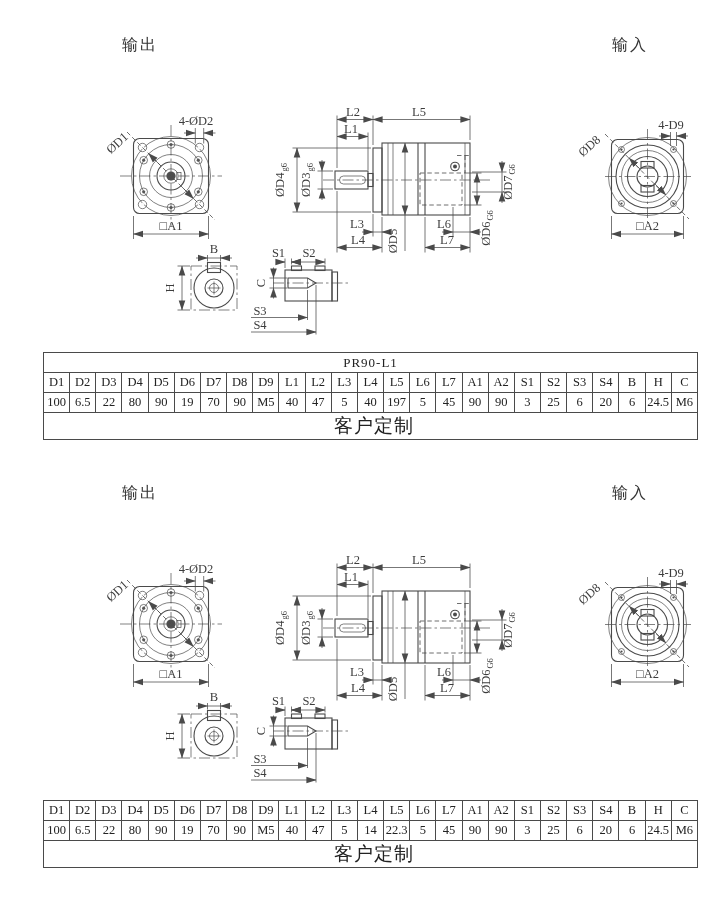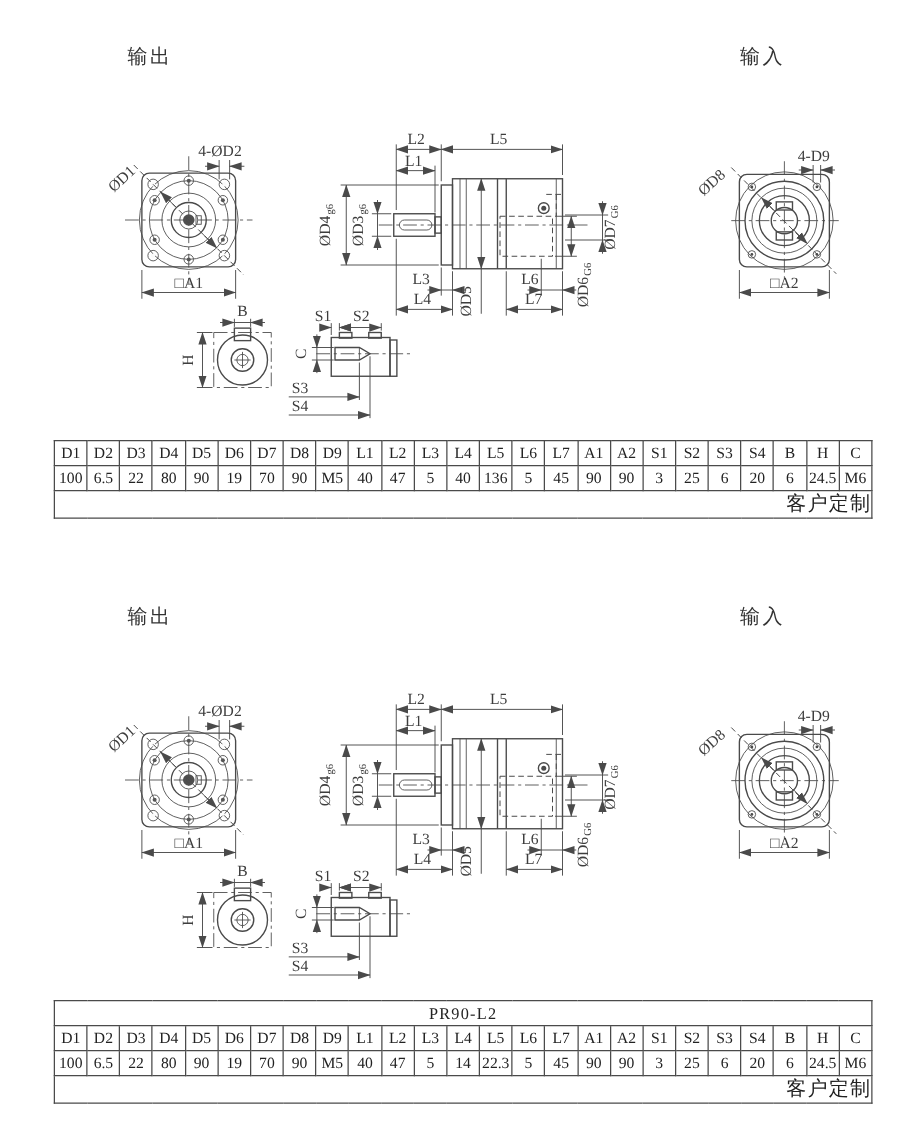--- a/index.html
+++ b/index.html
@@ -1,20 +1,20 @@
 <!DOCTYPE html>
 <html style="--line: #4a4a4a; --text: #3d3d3d; --background: #ffffff;"><head>
 <meta charset="utf-8">
 <style>
   :root { --line:#4a4a4a; --text:#3d3d3d; --background:#ffffff; }
   * { margin:0; padding:0; box-sizing:border-box; }
   html,body { background:var(--background,#fff); }
   #page { position:relative; width:725px; height:897px; background:var(--background,#fff);
           font-family:"Liberation Serif","DejaVu Serif","DejaVu Sans",serif; overflow:hidden; }
-  .drawing-slot { position:absolute; left:0; width:725px; height:335px; }
+  .drawing-slot { position:absolute; left:0; width:725px; height:335px;padding-left:20px; }
   .drawing-slot svg { display:block; }
 
   
   .s  { stroke:var(--line,#4a4a4a); fill:none; stroke-width:1.1; }
   .st { stroke:var(--line,#4a4a4a); fill:none; stroke-width:0.7; }
   .cl { stroke:var(--line,#4a4a4a); fill:none; stroke-width:0.7; stroke-dasharray:11,3,2.5,3; }
   .hd { stroke:var(--line,#4a4a4a); fill:none; stroke-width:0.8; stroke-dasharray:4.5,2.8; }
   .dm { stroke:var(--line,#4a4a4a); fill:none; stroke-width:0.75; }
   .a2 { marker-start:url(#arw); marker-end:url(#arw); }
   .a1 { marker-end:url(#arw); }
@@ -23,21 +23,21 @@
   tspan.tol { font-size:8.5px; }
 
   
   .tbl { position:absolute; left:43px; width:655px; }
   .tbl table { width:100%; border-collapse:collapse; table-layout:fixed;
                border:1.6px solid var(--line,#4a4a4a);
                font-family:"Liberation Serif","DejaVu Serif","DejaVu Sans",serif; }
   .tbl td { border:1px solid var(--line,#4a4a4a); height:20px; text-align:center;
             font-size:12.5px; color:#222; padding:0; overflow:hidden; white-space:nowrap; }
   .tbl tr.title td { font-size:13px; letter-spacing:1px; }
-  .tbl tr.foot td  { text-align:right; padding-left:7px; font-size:16px; letter-spacing:1px; }
+  .tbl tr.foot td  { text-align:center; padding-left:7px; font-size:19px; letter-spacing:1px; }
 </style>
 </head>
 <body>
 
 <svg width="0" height="0" style="position:absolute" aria-hidden="true">
   <defs>
     <marker id="arw" viewBox="0 0 10 8" refX="9.6" refY="4" markerWidth="10" markerHeight="8" orient="auto-start-reverse" markerUnits="userSpaceOnUse">
       <path d="M0,0.7 L10,4 L0,7.3 Z" fill="#4a4a4a"></path>
     </marker>
     <pattern id="hatch" width="5.5" height="5.5" patternUnits="userSpaceOnUse" patternTransform="rotate(45)">
@@ -241,20 +241,286 @@
     <path class="dm a1" d="M231,302.5 H287.5"></path>
     <text class="dl" x="240" y="299.5" text-anchor="middle">S3</text>
     <path class="dm" d="M296,270 V319.5"></path>
     <path class="dm a1" d="M231,317 H296"></path>
     <text class="dl" x="240" y="314" text-anchor="middle">S4</text>
   </g>
 </svg>
 </div>
 
   <div class="tbl" style="top:352px">
+    <table>
+      <tbody>
+        <tr class="title">
+            <td colspan="25">PR90-L1</td>
+          </tr>
+        <tr>
+            <td>D1</td>
+            <td>D2</td>
+            <td>D3</td>
+            <td>D4</td>
+            <td>D5</td>
+            <td>D6</td>
+            <td>D7</td>
+            <td>D8</td>
+            <td>D9</td>
+            <td>L1</td>
+            <td>L2</td>
+            <td>L3</td>
+            <td>L4</td>
+            <td>L5</td>
+            <td>L6</td>
+            <td>L7</td>
+            <td>A1</td>
+            <td>A2</td>
+            <td>S1</td>
+            <td>S2</td>
+            <td>S3</td>
+            <td>S4</td>
+            <td>B</td>
+            <td>H</td>
+            <td>C</td>
+          </tr>
+        <tr>
+            <td>100</td>
+            <td>6.5</td>
+            <td>22</td>
+            <td>80</td>
+            <td>90</td>
+            <td>19</td>
+            <td>70</td>
+            <td>90</td>
+            <td>M5</td>
+            <td>40</td>
+            <td>47</td>
+            <td>5</td>
+            <td>40</td>
+            <td>197</td>
+            <td>5</td>
+            <td>45</td>
+            <td>90</td>
+            <td>90</td>
+            <td>3</td>
+            <td>25</td>
+            <td>6</td>
+            <td>20</td>
+            <td>6</td>
+            <td>24.5</td>
+            <td>M6</td>
+          </tr>
+        <tr class="foot">
+            <td colspan="25">客户定制</td>
+          </tr>
+      </tbody>
+    </table>
+  </div>
+
+  <div class="drawing-slot" style="top:463px">
+<svg width="725" height="335" viewBox="0 0 725 335">
+
+  <text class="cjk" x="120" y="35" text-anchor="middle">输出</text>
+  <text class="cjk" x="610" y="35" text-anchor="middle">输入</text>
+
+  <g>
+    <path class="cl" d="M100,161 H202 M151,110 V212"></path>
+    <circle class="st" cx="151" cy="161" r="39.5"></circle>
+    <rect class="s" x="113.5" y="123.5" width="75" height="75" rx="6"></rect>
+    <g>
+      <g>
+              <circle class="st" cx="122.5" cy="132.5" r="4.2" fill="#6f6f6f"></circle>
+              <circle cx="122.5" cy="132.5" r="1.7" fill="#fafafa"></circle>
+            </g>
+      <g>
+              <circle class="st" cx="179.5" cy="132.5" r="4.2" fill="#6f6f6f"></circle>
+              <circle cx="179.5" cy="132.5" r="1.7" fill="#fafafa"></circle>
+            </g>
+      <g>
+              <circle class="st" cx="122.5" cy="189.5" r="4.2" fill="#6f6f6f"></circle>
+              <circle cx="122.5" cy="189.5" r="1.7" fill="#fafafa"></circle>
+            </g>
+      <g>
+              <circle class="st" cx="179.5" cy="189.5" r="4.2" fill="#6f6f6f"></circle>
+              <circle cx="179.5" cy="189.5" r="1.7" fill="#fafafa"></circle>
+            </g>
+    </g>
+    <circle class="st" cx="151" cy="161" r="31.5"></circle>
+    <circle class="st" cx="151" cy="161" r="21.5"></circle>
+    <g>
+      <circle class="st" cx="151" cy="129.5" r="3.8"></circle>
+            <circle cx="151" cy="129.5" r="1.6" fill="#565656"></circle>
+      <circle class="st" cx="178.3" cy="145.2" r="3.8"></circle>
+            <circle cx="178.3" cy="145.2" r="1.6" fill="#565656"></circle>
+      <circle class="st" cx="178.3" cy="176.8" r="3.8"></circle>
+            <circle cx="178.3" cy="176.8" r="1.6" fill="#565656"></circle>
+      <circle class="st" cx="151" cy="192.5" r="3.8"></circle>
+            <circle cx="151" cy="192.5" r="1.6" fill="#565656"></circle>
+      <circle class="st" cx="123.7" cy="176.8" r="3.8"></circle>
+            <circle cx="123.7" cy="176.8" r="1.6" fill="#565656"></circle>
+      <circle class="st" cx="123.7" cy="145.2" r="3.8"></circle>
+            <circle cx="123.7" cy="145.2" r="1.6" fill="#565656"></circle>
+    </g>
+    <g>
+      <circle class="s" cx="151" cy="161" r="14"></circle>
+      <circle class="st" cx="151" cy="161" r="7.2"></circle>
+      <circle cx="151" cy="161" r="4.6" fill="#4f4f4f"></circle>
+      <circle class="st" cx="151" cy="161" r="2" fill="#fff"></circle>
+      <rect class="st" x="156.8" y="157.6" width="4.2" height="6.8" fill="#fff"></rect>
+    </g>
+    <path class="hd" d="M107,117 L195,205"></path>
+    <path class="dm a1" d="M140.5,150.5 L128.4,138.4"></path>
+    <path class="dm a1" d="M161.5,171.5 L173.6,183.6"></path>
+    <text class="dl" transform="translate(100,131) rotate(-43)" text-anchor="middle">ØD1</text>
+    <text class="dl" x="176" y="110" text-anchor="middle">4-ØD2</text>
+    <path class="dm" d="M175.3,113 V128.5 M183.7,113 V128.5"></path>
+    <path class="dm a1" d="M164,118 L175.3,118"></path>
+          <path class="dm a1" d="M195.5,118 L183.7,118"></path>
+    <path class="dm" d="M113.5,201 V224 M188.5,201 V224"></path>
+    <path class="dm a2" d="M113.5,219 H188.5"></path>
+    <text class="dl" x="151" y="215" text-anchor="middle">□A1</text>
+  </g>
+
+  <g>
+    <path class="cl" d="M303,165 H473"></path>
+    <rect class="s" x="315" y="156" width="33" height="18"></rect>
+    <rect class="st" x="319.5" y="161" width="26" height="8" rx="4"></rect>
+    <rect class="s" x="348" y="158.5" width="5" height="13"></rect>
+    <rect class="s" x="353" y="133" width="9" height="64"></rect>
+    <rect class="s" x="362" y="128" width="88" height="72"></rect>
+    <path class="st" d="M368,128 V200 M373,128 V200 M445,128 V200"></path>
+    <path class="s" d="M398,128 V200 M405,128 V200"></path>
+    <g>
+      <circle class="s" cx="435" cy="151.5" r="4.3"></circle>
+            <circle cx="435" cy="151.5" r="2" fill="#4a4a4a"></circle>
+    </g>
+    <rect class="hd" x="400" y="158" width="42" height="32"></rect>
+    <path class="hd" d="M437,140.5 H450 M445,140.5 V158"></path>
+
+    <path class="dm" d="M317,153 V100.5 M353,130 V100.5 M450,125 V100.5 M348,155 V117.5"></path>
+    <path class="dm a2" d="M317,121.5 H348"></path>
+    <text class="dl" x="331" y="117.5" text-anchor="middle">L1</text>
+    <path class="dm a2" d="M317,104.5 H353"></path>
+    <text class="dl" x="333" y="100.5" text-anchor="middle">L2</text>
+    <path class="dm a2" d="M353,104.5 H450"></path>
+    <text class="dl" x="399" y="100.5" text-anchor="middle">L5</text>
+
+    <path class="dm" d="M351,133 H272.5 M351,197 H272.5"></path>
+    <path class="dm a2" d="M277,133 V197"></path>
+    <text class="dl" transform="translate(264,165) rotate(-90)" text-anchor="middle"><tspan>ØD4</tspan><tspan class="tol" dx="1" dy="2.5">g6</tspan></text>
+    <path class="dm" d="M313,156 H297.5 M313,174 H297.5 M302,156 V174"></path>
+    <path class="dm a1" d="M302,145 V156"></path>
+          <path class="dm a1" d="M302,185 V174"></path>
+    <text class="dl" transform="translate(290,165) rotate(-90)" text-anchor="middle"><tspan>ØD3</tspan><tspan class="tol" dx="1" dy="2.5">g6</tspan></text>
+
+    <path class="dm" d="M353,199 V221.5 M362,202 V237.5 M317,176 V237.5 M353,217 H362"></path>
+    <path class="dm a1" d="M342,217 L353,217"></path>
+          <path class="dm a1" d="M373,217 L362,217"></path>
+    <text class="dl" x="337" y="212.5" text-anchor="middle">L3</text>
+    <path class="dm a2" d="M317,232.5 H362"></path>
+    <text class="dl" x="338" y="228.5" text-anchor="middle">L4</text>
+    <path class="dm a2" d="M385,128 V200"></path>
+          <path class="dm" d="M385,200 V236"></path>
+    <text class="dl" transform="translate(377,226) rotate(-90)" text-anchor="middle">ØD5</text>
+    <path class="dm" d="M433,192 V221.5 M450,202 V237.5 M433,217 H450"></path>
+    <path class="dm a1" d="M422,217 L433,217"></path>
+          <path class="dm a1" d="M461,217 L450,217"></path>
+    <text class="dl" x="424" y="212.5" text-anchor="middle">L6</text>
+    <path class="dm" d="M405,202 V237.5"></path>
+    <path class="dm a2" d="M405,232.5 H450"></path>
+    <text class="dl" x="427" y="228.5" text-anchor="middle">L7</text>
+
+    <path class="dm" d="M444,158 H461.5 M444,190 H461.5"></path>
+    <path class="dm a2" d="M457,158 V190"></path>
+    <text class="dl" transform="translate(470,213) rotate(-90)" text-anchor="middle"><tspan>ØD6</tspan><tspan class="tol" dx="1" dy="2.5">G6</tspan></text>
+    <path class="dm" d="M452,157 H486.5 M452,177 H486.5 M482,157 V177"></path>
+    <path class="dm a1" d="M482,146 V157"></path>
+          <path class="dm a1" d="M482,188 V177"></path>
+    <text class="dl" transform="translate(492,167) rotate(-90)" text-anchor="middle"><tspan>ØD7</tspan><tspan class="tol" dx="1" dy="2.5">G6</tspan></text>
+  </g>
+
+  <g>
+    <path class="cl" d="M585,161.5 H671 M627.5,114 V210"></path>
+    <circle class="st" cx="627.5" cy="161.5" r="39"></circle>
+    <rect class="s" x="591.5" y="124.5" width="72" height="74" rx="6"></rect>
+    <g>
+      <circle class="st" cx="601.5" cy="134.5" r="3"></circle>
+            <circle cx="601.5" cy="134.5" r="1.1" fill="#4a4a4a"></circle>
+      <circle class="st" cx="653.5" cy="134.5" r="3"></circle>
+            <circle cx="653.5" cy="134.5" r="1.1" fill="#4a4a4a"></circle>
+      <circle class="st" cx="601.5" cy="188.5" r="3"></circle>
+            <circle cx="601.5" cy="188.5" r="1.1" fill="#4a4a4a"></circle>
+      <circle class="st" cx="653.5" cy="188.5" r="3"></circle>
+            <circle cx="653.5" cy="188.5" r="1.1" fill="#4a4a4a"></circle>
+    </g>
+    <circle class="s" cx="627.5" cy="161.5" r="31.5"></circle>
+    <circle class="st" cx="627.5" cy="161.5" r="26"></circle>
+    <circle class="s" cx="627.5" cy="161.5" r="20"></circle>
+    <circle class="s" cx="627.5" cy="161.5" r="10.5"></circle>
+    <rect class="s" x="621" y="146.5" width="13" height="6.5"></rect>
+    <rect class="s" x="621" y="170.5" width="13" height="6.5"></rect>
+    <path class="hd" d="M585,119 L669,204"></path>
+    <path class="dm a1" d="M620.5,154.5 L609.1,143.1"></path>
+    <path class="dm a1" d="M634.5,168.5 L645.9,179.9"></path>
+    <text class="dl" transform="translate(572,134) rotate(-42)" text-anchor="middle">ØD8</text>
+    <text class="dl" x="651" y="114" text-anchor="middle">4-D9</text>
+    <path class="dm" d="M650.5,117 V131 M656.5,117 V131"></path>
+    <path class="dm a1" d="M639,121 L650.5,121"></path>
+          <path class="dm a1" d="M668,121 L656.5,121"></path>
+    <path class="dm" d="M591.5,201 V224 M663.5,201 V224"></path>
+    <path class="dm a2" d="M591.5,219 H663.5"></path>
+    <text class="dl" x="627.5" y="215" text-anchor="middle">□A2</text>
+  </g>
+
+  <g>
+    <rect class="cl" x="171" y="251" width="46" height="44"></rect>
+    <circle class="s" cx="194" cy="273" r="20"></circle>
+    <rect class="s" x="187.5" y="247.5" width="13" height="10" fill="#fff"></rect>
+    <circle class="s" cx="194" cy="273" r="9"></circle>
+    <circle class="st" cx="194" cy="273" r="4.5"></circle>
+    <path class="st" d="M194,266.5 V279.5 M187.5,273 H200.5"></path>
+    <path class="dm" d="M187.5,246.5 V240 M200.5,246.5 V240 M187.5,243 H200.5"></path>
+    <path class="dm a1" d="M176,243 L187.5,243"></path>
+          <path class="dm a1" d="M212,243 L200.5,243"></path>
+    <text class="dl" x="194" y="238" text-anchor="middle">B</text>
+    <path class="dm" d="M170,251 H157.5 M170,295 H157.5"></path>
+    <path class="dm a2" d="M162,251 V295"></path>
+    <text class="dl" transform="translate(154,273) rotate(-90)" text-anchor="middle">H</text>
+  </g>
+
+  <g>
+    <path class="cl" d="M253,268 H329"></path>
+    <rect class="s" x="265" y="255" width="47" height="31" fill="url(#hatch)"></rect>
+    <rect class="s" x="312" y="257" width="5.5" height="29"></rect>
+    <rect class="s" x="271.5" y="251" width="10" height="4.5" fill="#fff"></rect>
+    <rect class="s" x="295" y="251" width="10" height="4.5" fill="#fff"></rect>
+    <path class="s" d="M268,263 H287.5 L296,268 L287.5,273 H268 Z" fill="#fff"></path>
+    <path class="st" d="M287.5,263 V273"></path>
+    <path class="dm" d="M265,253 V243.5 M271.5,249.5 V243.5 M305,249.5 V243.5"></path>
+    <path class="dm a2" d="M271.5,247 H305"></path>
+    <path class="dm a1" d="M256,247 L265,247"></path>
+          <path class="dm a1" d="M280.5,247 L271.5,247"></path>
+    <text class="dl" x="258.5" y="241.5" text-anchor="middle">S1</text>
+    <text class="dl" x="289" y="241.5" text-anchor="middle">S2</text>
+    <path class="dm" d="M267,263 H249.5 M267,273 H249.5 M253.5,263 V273"></path>
+    <path class="dm a1" d="M253.5,252.5 V263"></path>
+          <path class="dm a1" d="M253.5,283.5 V273"></path>
+    <text class="dl" transform="translate(244.5,268) rotate(-90)" text-anchor="middle">C</text>
+    <path class="dm" d="M287.5,275 V305"></path>
+    <path class="dm a1" d="M231,302.5 H287.5"></path>
+    <text class="dl" x="240" y="299.5" text-anchor="middle">S3</text>
+    <path class="dm" d="M296,270 V319.5"></path>
+    <path class="dm a1" d="M231,317 H296"></path>
+    <text class="dl" x="240" y="314" text-anchor="middle">S4</text>
+  </g>
+</svg>
+</div>
+
+  <div class="tbl" style="top:800px">
     <table>
       <tbody>
         <tr>
             <td>D1</td>
             <td>D2</td>
             <td>D3</td>
             <td>D4</td>
             <td>D5</td>
             <td>D6</td>
             <td>D7</td>
@@ -283,300 +549,34 @@
             <td>22</td>
             <td>80</td>
             <td>90</td>
             <td>19</td>
             <td>70</td>
             <td>90</td>
             <td>M5</td>
             <td>40</td>
             <td>47</td>
             <td>5</td>
-            <td>40</td>
-            <td>136</td>
+            <td>14</td>
+            <td>22.3</td>
             <td>5</td>
             <td>45</td>
             <td>90</td>
             <td>90</td>
             <td>3</td>
             <td>25</td>
             <td>6</td>
             <td>20</td>
             <td>6</td>
             <td>24.5</td>
             <td>M6</td>
           </tr>
         <tr class="foot">
             <td colspan="25">客户定制</td>
           </tr>
       </tbody>
     </table>
   </div>
 
-  <div class="drawing-slot" style="top:463px">
-<svg width="725" height="335" viewBox="0 0 725 335">
-
-  <text class="cjk" x="120" y="35" text-anchor="middle">输出</text>
-  <text class="cjk" x="610" y="35" text-anchor="middle">输入</text>
-
-  <g>
-    <path class="cl" d="M100,161 H202 M151,110 V212"></path>
-    <circle class="st" cx="151" cy="161" r="39.5"></circle>
-    <rect class="s" x="113.5" y="123.5" width="75" height="75" rx="6"></rect>
-    <g>
-      <g>
-              <circle class="st" cx="122.5" cy="132.5" r="4.2" fill="#6f6f6f"></circle>
-              <circle cx="122.5" cy="132.5" r="1.7" fill="#fafafa"></circle>
-            </g>
-      <g>
-              <circle class="st" cx="179.5" cy="132.5" r="4.2" fill="#6f6f6f"></circle>
-              <circle cx="179.5" cy="132.5" r="1.7" fill="#fafafa"></circle>
-            </g>
-      <g>
-              <circle class="st" cx="122.5" cy="189.5" r="4.2" fill="#6f6f6f"></circle>
-              <circle cx="122.5" cy="189.5" r="1.7" fill="#fafafa"></circle>
-            </g>
-      <g>
-              <circle class="st" cx="179.5" cy="189.5" r="4.2" fill="#6f6f6f"></circle>
-              <circle cx="179.5" cy="189.5" r="1.7" fill="#fafafa"></circle>
-            </g>
-    </g>
-    <circle class="st" cx="151" cy="161" r="31.5"></circle>
-    <circle class="st" cx="151" cy="161" r="21.5"></circle>
-    <g>
-      <circle class="st" cx="151" cy="129.5" r="3.8"></circle>
-            <circle cx="151" cy="129.5" r="1.6" fill="#565656"></circle>
-      <circle class="st" cx="178.3" cy="145.2" r="3.8"></circle>
-            <circle cx="178.3" cy="145.2" r="1.6" fill="#565656"></circle>
-      <circle class="st" cx="178.3" cy="176.8" r="3.8"></circle>
-            <circle cx="178.3" cy="176.8" r="1.6" fill="#565656"></circle>
-      <circle class="st" cx="151" cy="192.5" r="3.8"></circle>
-            <circle cx="151" cy="192.5" r="1.6" fill="#565656"></circle>
-      <circle class="st" cx="123.7" cy="176.8" r="3.8"></circle>
-            <circle cx="123.7" cy="176.8" r="1.6" fill="#565656"></circle>
-      <circle class="st" cx="123.7" cy="145.2" r="3.8"></circle>
-            <circle cx="123.7" cy="145.2" r="1.6" fill="#565656"></circle>
-    </g>
-    <g>
-      <circle class="s" cx="151" cy="161" r="14"></circle>
-      <circle class="st" cx="151" cy="161" r="7.2"></circle>
-      <circle cx="151" cy="161" r="4.6" fill="#4f4f4f"></circle>
-      <circle class="st" cx="151" cy="161" r="2" fill="#fff"></circle>
-      <rect class="st" x="156.8" y="157.6" width="4.2" height="6.8" fill="#fff"></rect>
-    </g>
-    <path class="hd" d="M107,117 L195,205"></path>
-    <path class="dm a1" d="M140.5,150.5 L128.4,138.4"></path>
-    <path class="dm a1" d="M161.5,171.5 L173.6,183.6"></path>
-    <text class="dl" transform="translate(100,131) rotate(-43)" text-anchor="middle">ØD1</text>
-    <text class="dl" x="176" y="110" text-anchor="middle">4-ØD2</text>
-    <path class="dm" d="M175.3,113 V128.5 M183.7,113 V128.5"></path>
-    <path class="dm a1" d="M164,118 L175.3,118"></path>
-          <path class="dm a1" d="M195.5,118 L183.7,118"></path>
-    <path class="dm" d="M113.5,201 V224 M188.5,201 V224"></path>
-    <path class="dm a2" d="M113.5,219 H188.5"></path>
-    <text class="dl" x="151" y="215" text-anchor="middle">□A1</text>
-  </g>
-
-  <g>
-    <path class="cl" d="M303,165 H473"></path>
-    <rect class="s" x="315" y="156" width="33" height="18"></rect>
-    <rect class="st" x="319.5" y="161" width="26" height="8" rx="4"></rect>
-    <rect class="s" x="348" y="158.5" width="5" height="13"></rect>
-    <rect class="s" x="353" y="133" width="9" height="64"></rect>
-    <rect class="s" x="362" y="128" width="88" height="72"></rect>
-    <path class="st" d="M368,128 V200 M373,128 V200 M445,128 V200"></path>
-    <path class="s" d="M398,128 V200 M405,128 V200"></path>
-    <g>
-      <circle class="s" cx="435" cy="151.5" r="4.3"></circle>
-            <circle cx="435" cy="151.5" r="2" fill="#4a4a4a"></circle>
-    </g>
-    <rect class="hd" x="400" y="158" width="42" height="32"></rect>
-    <path class="hd" d="M437,140.5 H450 M445,140.5 V158"></path>
-
-    <path class="dm" d="M317,153 V100.5 M353,130 V100.5 M450,125 V100.5 M348,155 V117.5"></path>
-    <path class="dm a2" d="M317,121.5 H348"></path>
-    <text class="dl" x="331" y="117.5" text-anchor="middle">L1</text>
-    <path class="dm a2" d="M317,104.5 H353"></path>
-    <text class="dl" x="333" y="100.5" text-anchor="middle">L2</text>
-    <path class="dm a2" d="M353,104.5 H450"></path>
-    <text class="dl" x="399" y="100.5" text-anchor="middle">L5</text>
-
-    <path class="dm" d="M351,133 H272.5 M351,197 H272.5"></path>
-    <path class="dm a2" d="M277,133 V197"></path>
-    <text class="dl" transform="translate(264,165) rotate(-90)" text-anchor="middle"><tspan>ØD4</tspan><tspan class="tol" dx="1" dy="2.5">g6</tspan></text>
-    <path class="dm" d="M313,156 H297.5 M313,174 H297.5 M302,156 V174"></path>
-    <path class="dm a1" d="M302,145 V156"></path>
-          <path class="dm a1" d="M302,185 V174"></path>
-    <text class="dl" transform="translate(290,165) rotate(-90)" text-anchor="middle"><tspan>ØD3</tspan><tspan class="tol" dx="1" dy="2.5">g6</tspan></text>
-
-    <path class="dm" d="M353,199 V221.5 M362,202 V237.5 M317,176 V237.5 M353,217 H362"></path>
-    <path class="dm a1" d="M342,217 L353,217"></path>
-          <path class="dm a1" d="M373,217 L362,217"></path>
-    <text class="dl" x="337" y="212.5" text-anchor="middle">L3</text>
-    <path class="dm a2" d="M317,232.5 H362"></path>
-    <text class="dl" x="338" y="228.5" text-anchor="middle">L4</text>
-    <path class="dm a2" d="M385,128 V200"></path>
-          <path class="dm" d="M385,200 V236"></path>
-    <text class="dl" transform="translate(377,226) rotate(-90)" text-anchor="middle">ØD5</text>
-    <path class="dm" d="M433,192 V221.5 M450,202 V237.5 M433,217 H450"></path>
-    <path class="dm a1" d="M422,217 L433,217"></path>
-          <path class="dm a1" d="M461,217 L450,217"></path>
-    <text class="dl" x="424" y="212.5" text-anchor="middle">L6</text>
-    <path class="dm" d="M405,202 V237.5"></path>
-    <path class="dm a2" d="M405,232.5 H450"></path>
-    <text class="dl" x="427" y="228.5" text-anchor="middle">L7</text>
-
-    <path class="dm" d="M444,158 H461.5 M444,190 H461.5"></path>
-    <path class="dm a2" d="M457,158 V190"></path>
-    <text class="dl" transform="translate(470,213) rotate(-90)" text-anchor="middle"><tspan>ØD6</tspan><tspan class="tol" dx="1" dy="2.5">G6</tspan></text>
-    <path class="dm" d="M452,157 H486.5 M452,177 H486.5 M482,157 V177"></path>
-    <path class="dm a1" d="M482,146 V157"></path>
-          <path class="dm a1" d="M482,188 V177"></path>
-    <text class="dl" transform="translate(492,167) rotate(-90)" text-anchor="middle"><tspan>ØD7</tspan><tspan class="tol" dx="1" dy="2.5">G6</tspan></text>
-  </g>
-
-  <g>
-    <path class="cl" d="M585,161.5 H671 M627.5,114 V210"></path>
-    <circle class="st" cx="627.5" cy="161.5" r="39"></circle>
-    <rect class="s" x="591.5" y="124.5" width="72" height="74" rx="6"></rect>
-    <g>
-      <circle class="st" cx="601.5" cy="134.5" r="3"></circle>
-            <circle cx="601.5" cy="134.5" r="1.1" fill="#4a4a4a"></circle>
-      <circle class="st" cx="653.5" cy="134.5" r="3"></circle>
-            <circle cx="653.5" cy="134.5" r="1.1" fill="#4a4a4a"></circle>
-      <circle class="st" cx="601.5" cy="188.5" r="3"></circle>
-            <circle cx="601.5" cy="188.5" r="1.1" fill="#4a4a4a"></circle>
-      <circle class="st" cx="653.5" cy="188.5" r="3"></circle>
-            <circle cx="653.5" cy="188.5" r="1.1" fill="#4a4a4a"></circle>
-    </g>
-    <circle class="s" cx="627.5" cy="161.5" r="31.5"></circle>
-    <circle class="st" cx="627.5" cy="161.5" r="26"></circle>
-    <circle class="s" cx="627.5" cy="161.5" r="20"></circle>
-    <circle class="s" cx="627.5" cy="161.5" r="10.5"></circle>
-    <rect class="s" x="621" y="146.5" width="13" height="6.5"></rect>
-    <rect class="s" x="621" y="170.5" width="13" height="6.5"></rect>
-    <path class="hd" d="M585,119 L669,204"></path>
-    <path class="dm a1" d="M620.5,154.5 L609.1,143.1"></path>
-    <path class="dm a1" d="M634.5,168.5 L645.9,179.9"></path>
-    <text class="dl" transform="translate(572,134) rotate(-42)" text-anchor="middle">ØD8</text>
-    <text class="dl" x="651" y="114" text-anchor="middle">4-D9</text>
-    <path class="dm" d="M650.5,117 V131 M656.5,117 V131"></path>
-    <path class="dm a1" d="M639,121 L650.5,121"></path>
-          <path class="dm a1" d="M668,121 L656.5,121"></path>
-    <path class="dm" d="M591.5,201 V224 M663.5,201 V224"></path>
-    <path class="dm a2" d="M591.5,219 H663.5"></path>
-    <text class="dl" x="627.5" y="215" text-anchor="middle">□A2</text>
-  </g>
-
-  <g>
-    <rect class="cl" x="171" y="251" width="46" height="44"></rect>
-    <circle class="s" cx="194" cy="273" r="20"></circle>
-    <rect class="s" x="187.5" y="247.5" width="13" height="10" fill="#fff"></rect>
-    <circle class="s" cx="194" cy="273" r="9"></circle>
-    <circle class="st" cx="194" cy="273" r="4.5"></circle>
-    <path class="st" d="M194,266.5 V279.5 M187.5,273 H200.5"></path>
-    <path class="dm" d="M187.5,246.5 V240 M200.5,246.5 V240 M187.5,243 H200.5"></path>
-    <path class="dm a1" d="M176,243 L187.5,243"></path>
-          <path class="dm a1" d="M212,243 L200.5,243"></path>
-    <text class="dl" x="194" y="238" text-anchor="middle">B</text>
-    <path class="dm" d="M170,251 H157.5 M170,295 H157.5"></path>
-    <path class="dm a2" d="M162,251 V295"></path>
-    <text class="dl" transform="translate(154,273) rotate(-90)" text-anchor="middle">H</text>
-  </g>
-
-  <g>
-    <path class="cl" d="M253,268 H329"></path>
-    <rect class="s" x="265" y="255" width="47" height="31" fill="url(#hatch)"></rect>
-    <rect class="s" x="312" y="257" width="5.5" height="29"></rect>
-    <rect class="s" x="271.5" y="251" width="10" height="4.5" fill="#fff"></rect>
-    <rect class="s" x="295" y="251" width="10" height="4.5" fill="#fff"></rect>
-    <path class="s" d="M268,263 H287.5 L296,268 L287.5,273 H268 Z" fill="#fff"></path>
-    <path class="st" d="M287.5,263 V273"></path>
-    <path class="dm" d="M265,253 V243.5 M271.5,249.5 V243.5 M305,249.5 V243.5"></path>
-    <path class="dm a2" d="M271.5,247 H305"></path>
-    <path class="dm a1" d="M256,247 L265,247"></path>
-          <path class="dm a1" d="M280.5,247 L271.5,247"></path>
-    <text class="dl" x="258.5" y="241.5" text-anchor="middle">S1</text>
-    <text class="dl" x="289" y="241.5" text-anchor="middle">S2</text>
-    <path class="dm" d="M267,263 H249.5 M267,273 H249.5 M253.5,263 V273"></path>
-    <path class="dm a1" d="M253.5,252.5 V263"></path>
-          <path class="dm a1" d="M253.5,283.5 V273"></path>
-    <text class="dl" transform="translate(244.5,268) rotate(-90)" text-anchor="middle">C</text>
-    <path class="dm" d="M287.5,275 V305"></path>
-    <path class="dm a1" d="M231,302.5 H287.5"></path>
-    <text class="dl" x="240" y="299.5" text-anchor="middle">S3</text>
-    <path class="dm" d="M296,270 V319.5"></path>
-    <path class="dm a1" d="M231,317 H296"></path>
-    <text class="dl" x="240" y="314" text-anchor="middle">S4</text>
-  </g>
-</svg>
 </div>
 
-  <div class="tbl" style="top:800px">
-    <table>
-      <tbody>
-        <tr class="title">
-            <td colspan="25">PR90-L2</td>
-          </tr>
-        <tr>
-            <td>D1</td>
-            <td>D2</td>
-            <td>D3</td>
-            <td>D4</td>
-            <td>D5</td>
-            <td>D6</td>
-            <td>D7</td>
-            <td>D8</td>
-            <td>D9</td>
-            <td>L1</td>
-            <td>L2</td>
-            <td>L3</td>
-            <td>L4</td>
-            <td>L5</td>
-            <td>L6</td>
-            <td>L7</td>
-            <td>A1</td>
-            <td>A2</td>
-            <td>S1</td>
-            <td>S2</td>
-            <td>S3</td>
-            <td>S4</td>
-            <td>B</td>
-            <td>H</td>
-            <td>C</td>
-          </tr>
-        <tr>
-            <td>100</td>
-            <td>6.5</td>
-            <td>22</td>
-            <td>80</td>
-            <td>90</td>
-            <td>19</td>
-            <td>70</td>
-            <td>90</td>
-            <td>M5</td>
-            <td>40</td>
-            <td>47</td>
-            <td>5</td>
-            <td>14</td>
-            <td>22.3</td>
-            <td>5</td>
-            <td>45</td>
-            <td>90</td>
-            <td>90</td>
-            <td>3</td>
-            <td>25</td>
-            <td>6</td>
-            <td>20</td>
-            <td>6</td>
-            <td>24.5</td>
-            <td>M6</td>
-          </tr>
-        <tr class="foot">
-            <td colspan="25">客户定制</td>
-          </tr>
-      </tbody>
-    </table>
-  </div>
-
-</div>
-
 </body></html>

